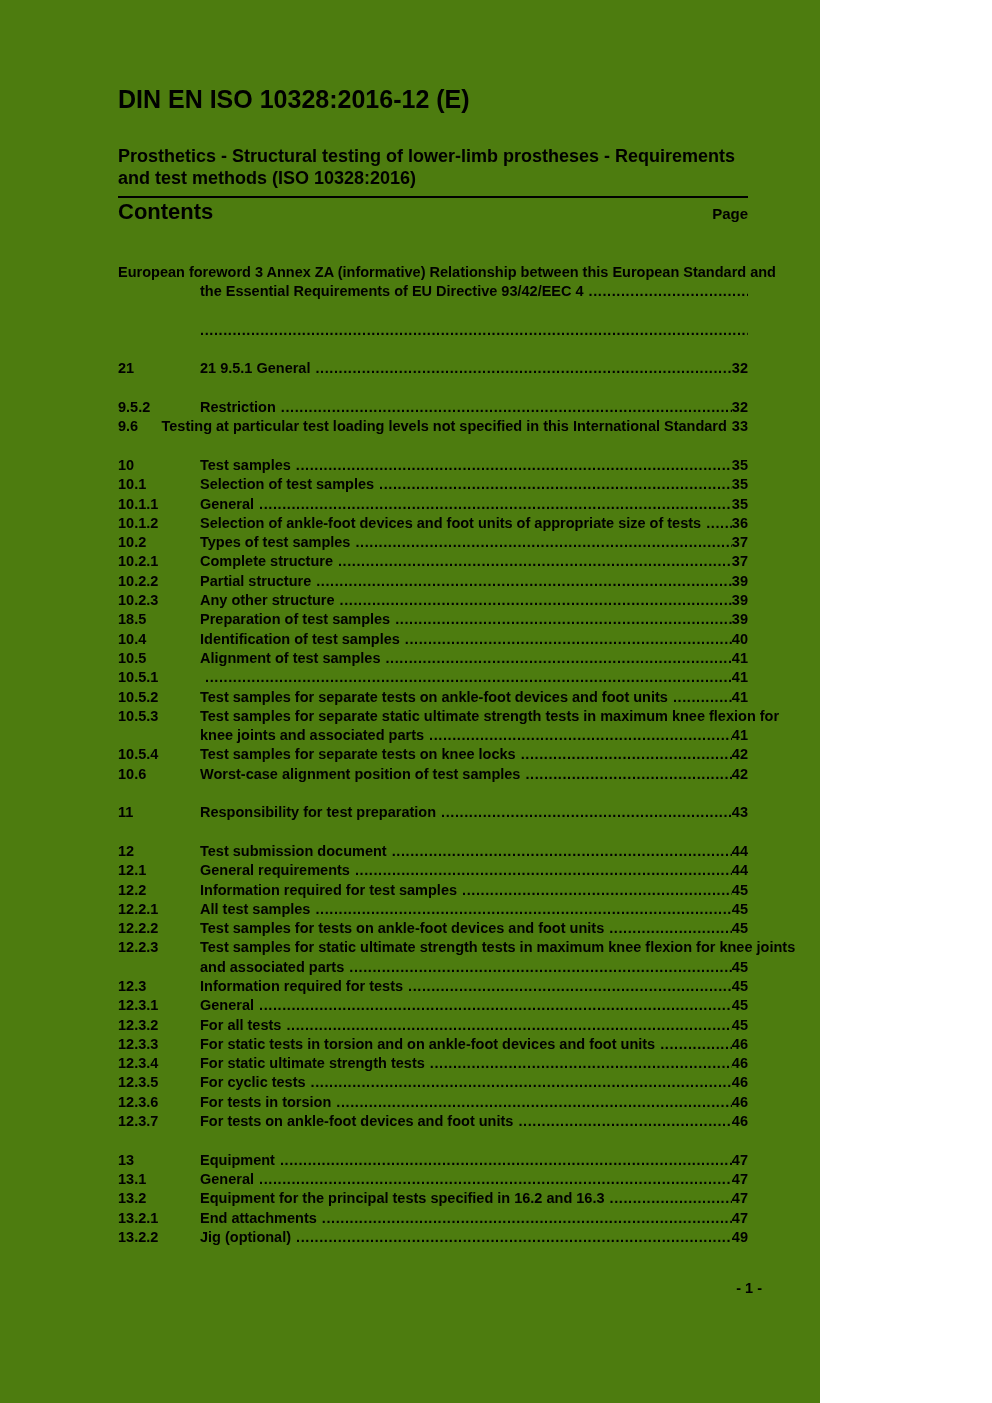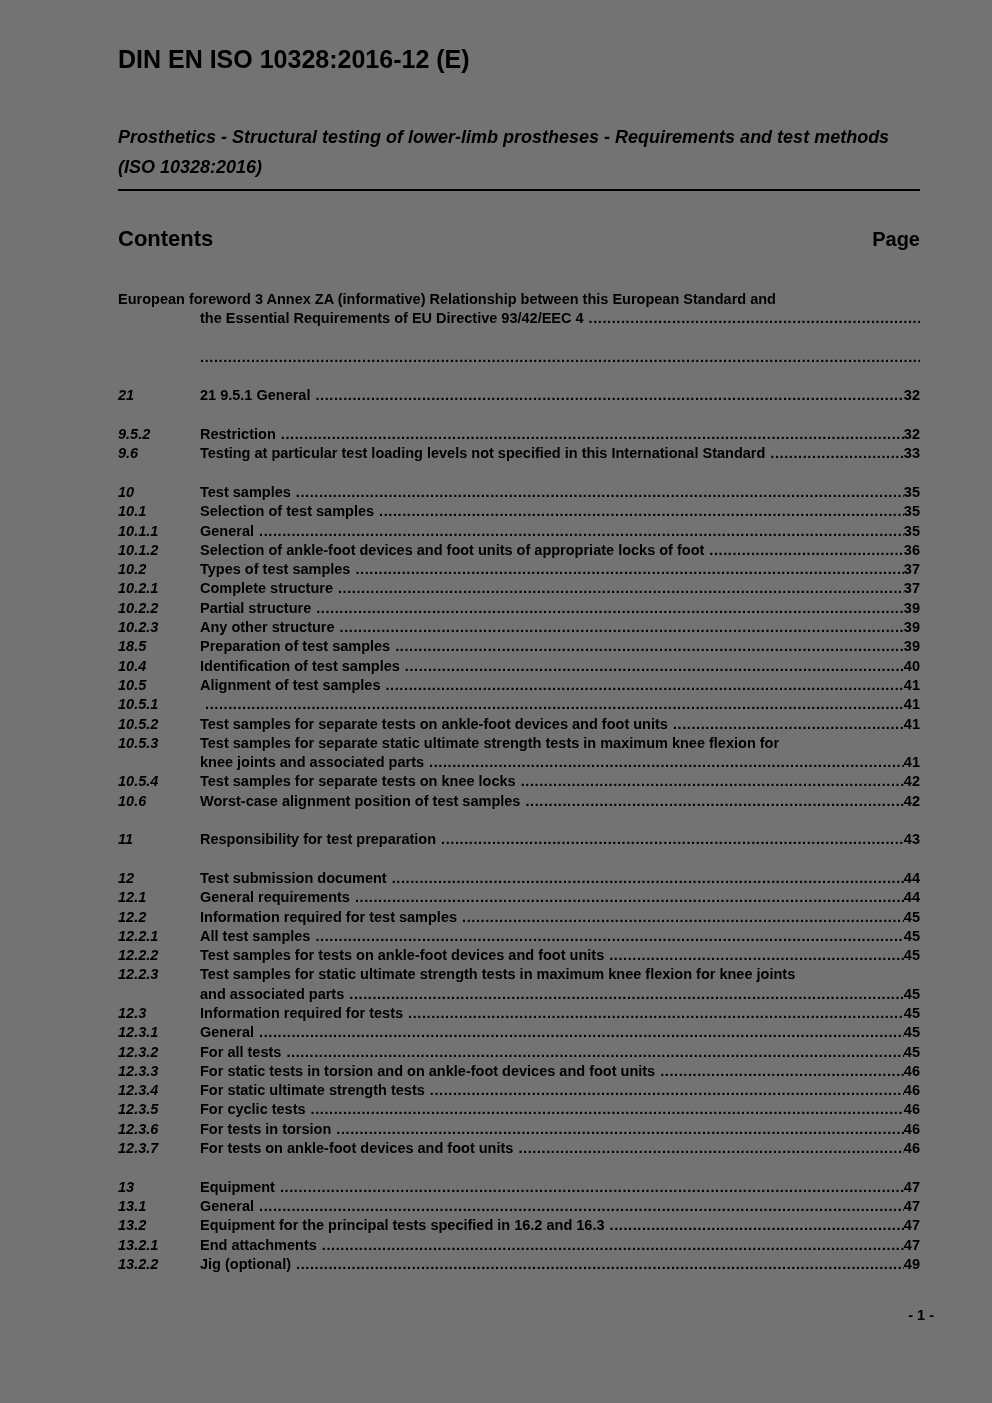--- a/index.html
+++ b/index.html
@@ -1,41 +1,40 @@
 <!DOCTYPE html>
 <html><head>
 <meta charset="utf-8">
 <style>
   html, body { margin: 0; padding: 0; background: #ffffff; }
   body { width: 992px; height: 1403px; overflow: hidden; }
   .page {
     box-sizing: border-box;
-    width: 992px; height: 1403px;
-    padding: 44px 72px 0 118px;
-    background: #737373;
+    width: 820px; height: 1403px;
+    padding: 84px 72px 0 118px;
+    background: #4d7c0f;
     color: #000000;
     font-family: "Liberation Sans", "DejaVu Sans", sans-serif;
     font-weight: bold;
   }
   .doc-title { margin: 0; font-size: 25px; line-height: 30px; }
   .doc-subtitle {
-    margin-top: 48px;
-    font-size: 18px; line-height: 30px;
+    margin-top: 31px;
+    font-size: 18px; line-height: 22px;
     padding-bottom: 7px;
     border-bottom: 2px solid #000000;
-    font-style: italic;
   }
-  .contents-row { margin-top: 34px; display: flex; justify-content: space-between; align-items: baseline; }
+  .contents-row { display: flex; justify-content: space-between; align-items: baseline; }
   .contents-title { margin: 0; font-size: 22px; line-height: 27px; }
-  .page-label { font-size: 20px; }
+  .page-label { font-size: 15px; }
   .toc { margin-top: 38px; font-size: 14.5px; line-height: 19.3px; }
   .toc-group { margin-top: 19.3px; }
   .toc-group:first-child { margin-top: 0; }
   .toc-row { display: flex; }
-  .toc-num { width: 82px; flex-shrink: 0; font-style: italic; }
+  .toc-num { width: 82px; flex-shrink: 0; }
   .toc-main { flex: 1 1 0; min-width: 0; }
   .toc-line { display: flex; align-items: baseline; white-space: nowrap; justify-content: flex-end; }
   .toc-wrapline { white-space: nowrap; }
   .toc-indent { margin-left: 82px; }
   .toc-title { flex-shrink: 0; }
   .leader {
     flex: 1 1 0; min-width: 0;
     overflow: hidden;
     margin-left: 5px;
     letter-spacing: 0.6px;
@@ -138,21 +137,21 @@
               <span class="toc-title">General</span>
               <span class="leader">................................................................................................................................................................................................................................................................................................................................................................................................................</span>
               <span class="toc-page">35</span>
             </div>
           </div>
         </div>
         <div class="toc-row">
           <div class="toc-num">10.1.2</div>
           <div class="toc-main">
             <div class="toc-line">
-              <span class="toc-title">Selection of ankle-foot devices and foot units of appropriate locks of foot</span>
+              <span class="toc-title">Selection of ankle-foot devices and foot units of appropriate size of tests</span>
               <span class="leader">................................................................................................................................................................................................................................................................................................................................................................................................................</span>
               <span class="toc-page">36</span>
             </div>
           </div>
         </div>
         <div class="toc-row">
           <div class="toc-num">10.2</div>
           <div class="toc-main">
             <div class="toc-line">
               <span class="toc-title">Types of test samples</span>

